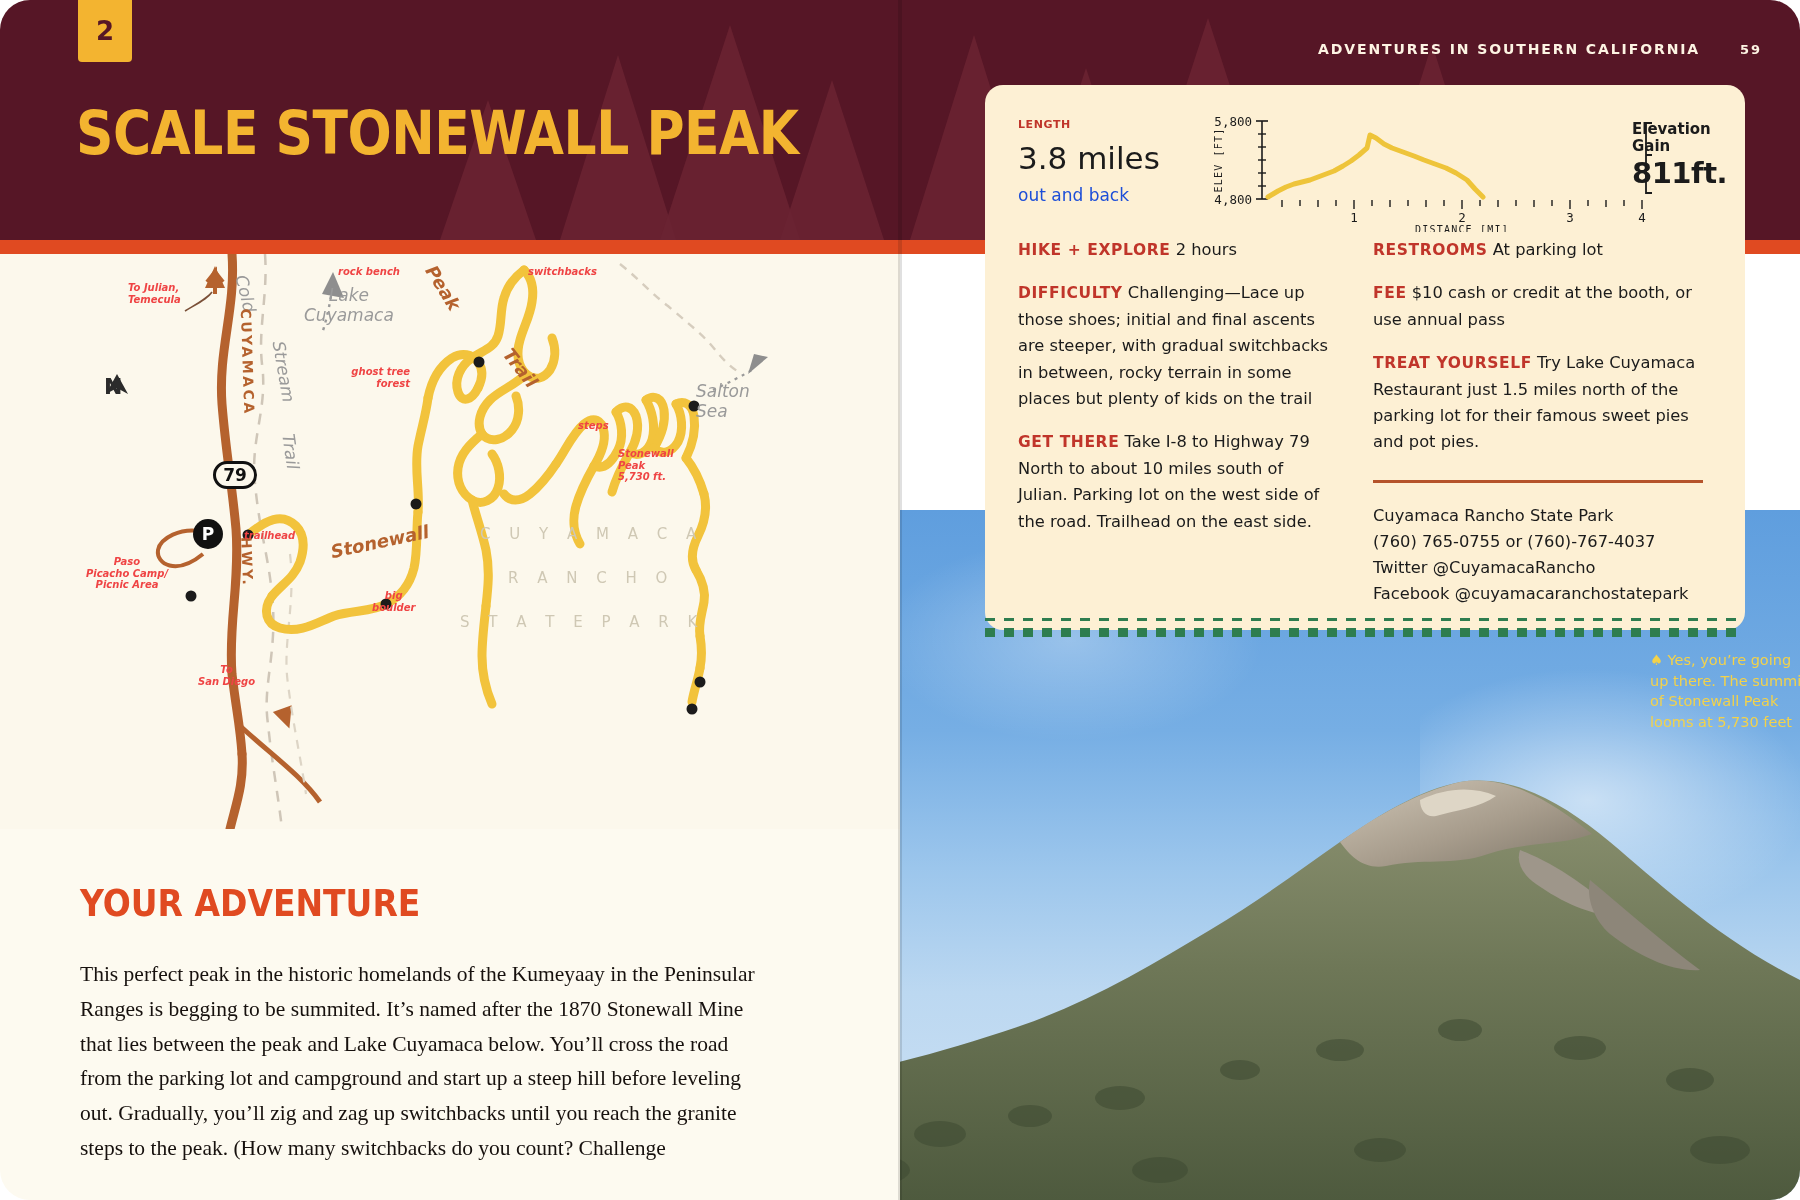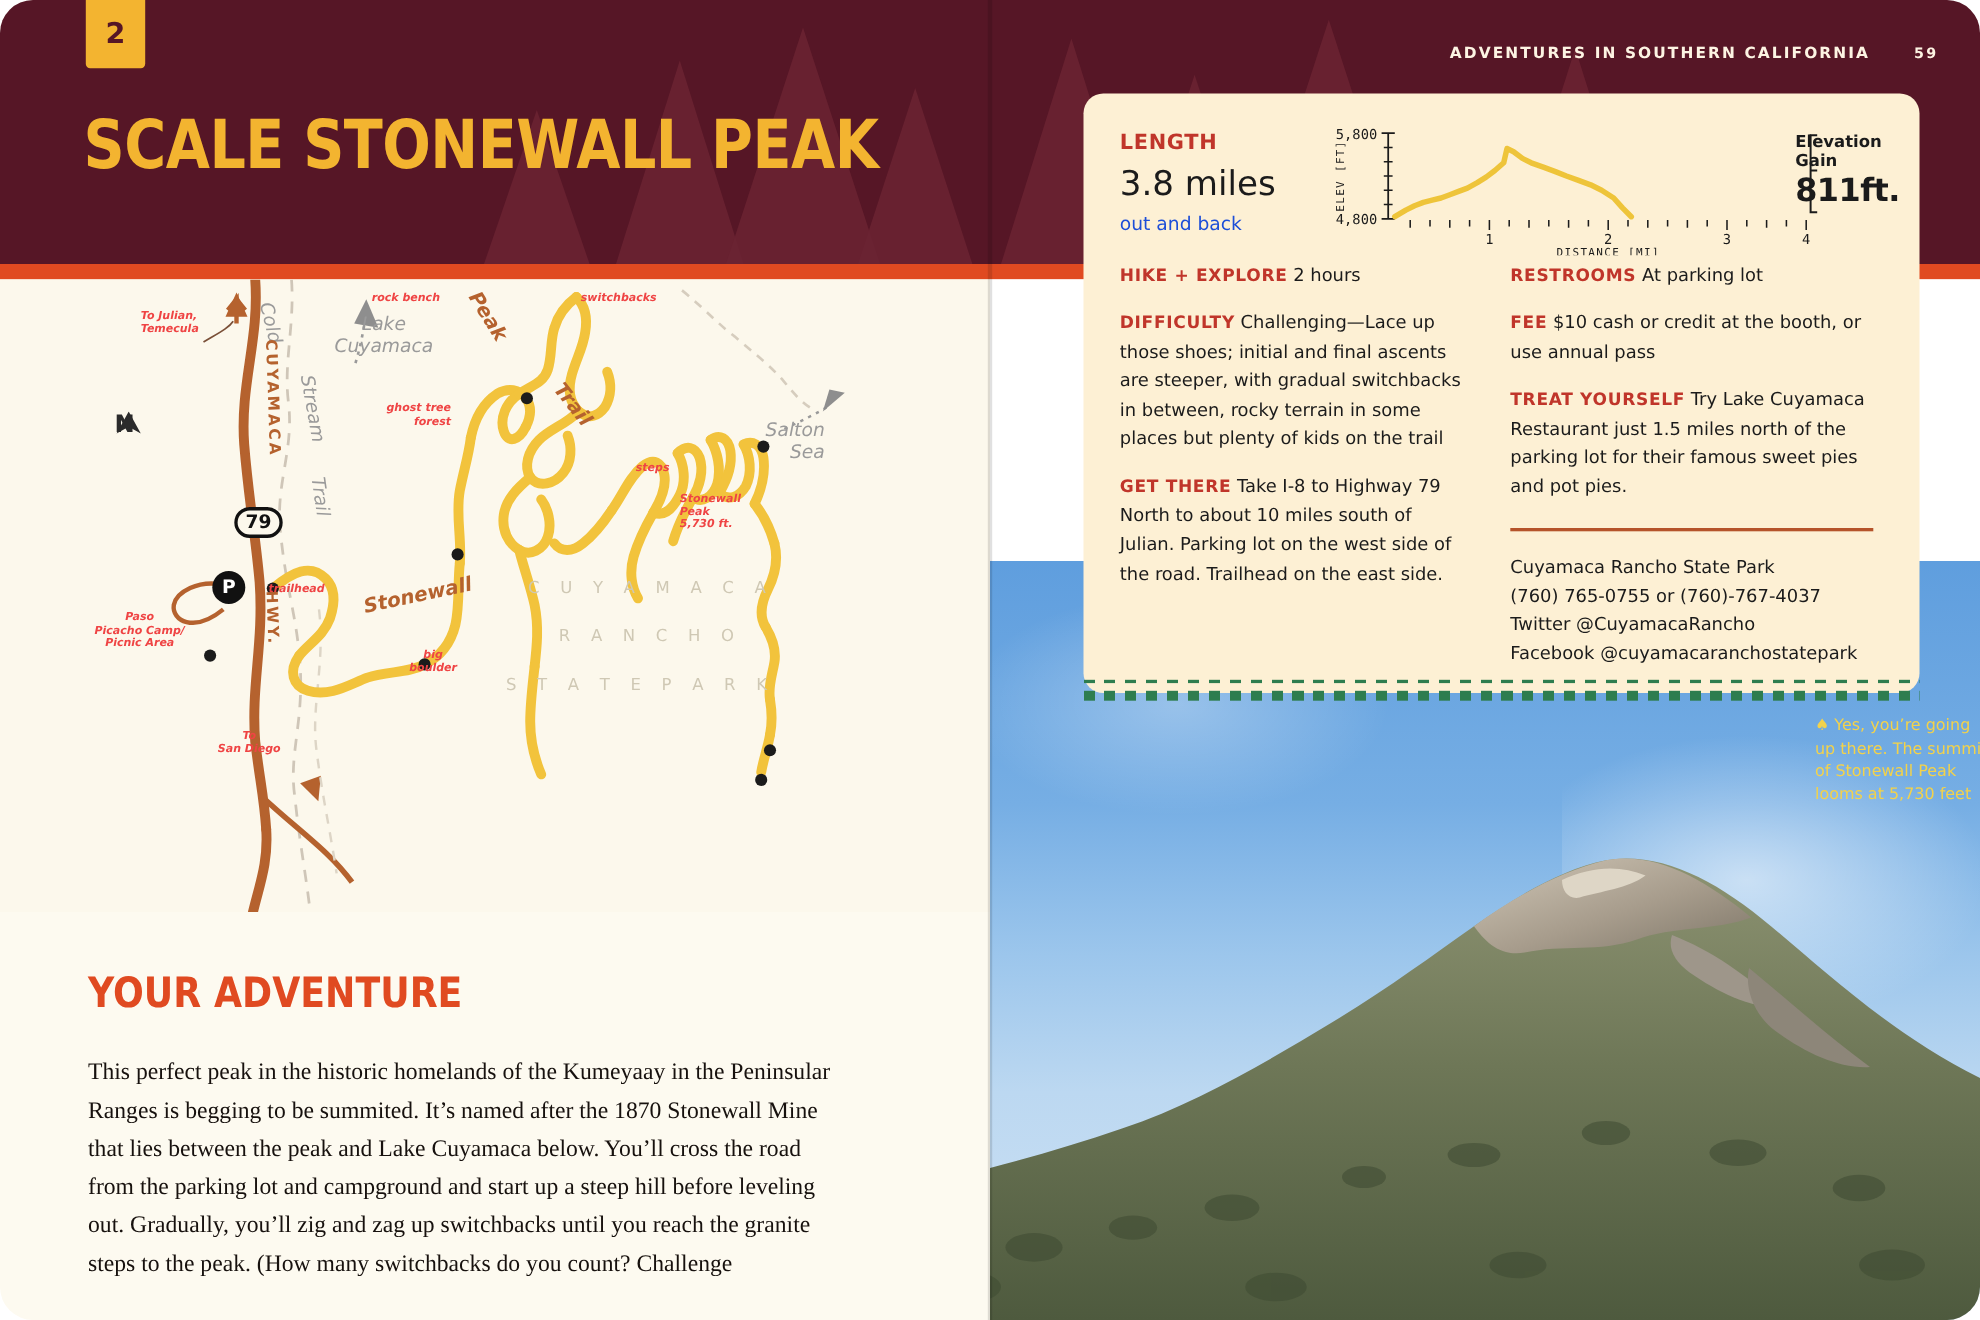--- a/index.html
+++ b/index.html
@@ -176,21 +176,21 @@
     z-index: 6;
     background: repeating-linear-gradient(to right,
       #2e7d4f 0px, #2e7d4f 10px, transparent 10px, transparent 19px);
   }
   .kicker {
     color: #c0352a; font-weight: bold;
     font-family: "DejaVu Sans", sans-serif;
     letter-spacing: .6px; text-transform: uppercase;
   }
   #length-block { position: absolute; left: 33px; top: 33px; }
-  #length-kicker { font-size: 19px; }
+  #length-kicker { font-size: 11px; }
   #length-value {
     font-size: 31px; color: #1b1b1b; margin-top: 9px;
     font-family: "DejaVu Sans", sans-serif;
   }
   #length-sub {
     font-size: 17px; color: #1d4ed8; margin-top: 9px;
     font-family: "DejaVu Sans", sans-serif;
   }
 
   
@@ -363,21 +363,21 @@
     <div class="mlabel" style="left:338px; top:12px;">rock bench</div>
     <div class="mlabel" style="left:528px; top:12px;">switchbacks</div>
     <div class="mlabel" style="left:300px; top:112px; text-align:right; width:110px;">ghost tree
 forest</div>
     <div class="mlabel brown" style="left:418px; top:24px; transform:rotate(58deg); font-size:18px;">Peak</div>
     <div class="mlabel brown" style="left:498px; top:104px; transform:rotate(52deg); font-size:18px;">Trail</div>
     <div class="mlabel" style="left:578px; top:166px;">steps</div>
     <div class="mlabel" style="left:618px; top:194px;">Stonewall
 Peak
 5,730 ft.</div>
-    <div class="mlabel gray" style="left:696px; top:128px; text-align:right; font-size:17px;">Salton
+    <div class="mlabel gray" style="left:696px; top:128px; text-align:left; font-size:17px;">Salton
 Sea</div>
     <div class="mlabel" style="left:244px; top:276px;">trailhead</div>
     <div class="mlabel" style="left:58px; top:302px; text-align:center; width:138px;">Paso
 Picacho Camp/
 Picnic Area</div>
     <div class="mlabel" style="left:372px; top:336px; text-align:center;">big
 boulder</div>
     <div class="mlabel brown" style="left:330px; top:278px; transform:rotate(-12deg); font-size:18px;">Stonewall</div>
     <div class="mlabel" style="left:198px; top:410px; text-align:center;">To
 San Diego</div>

